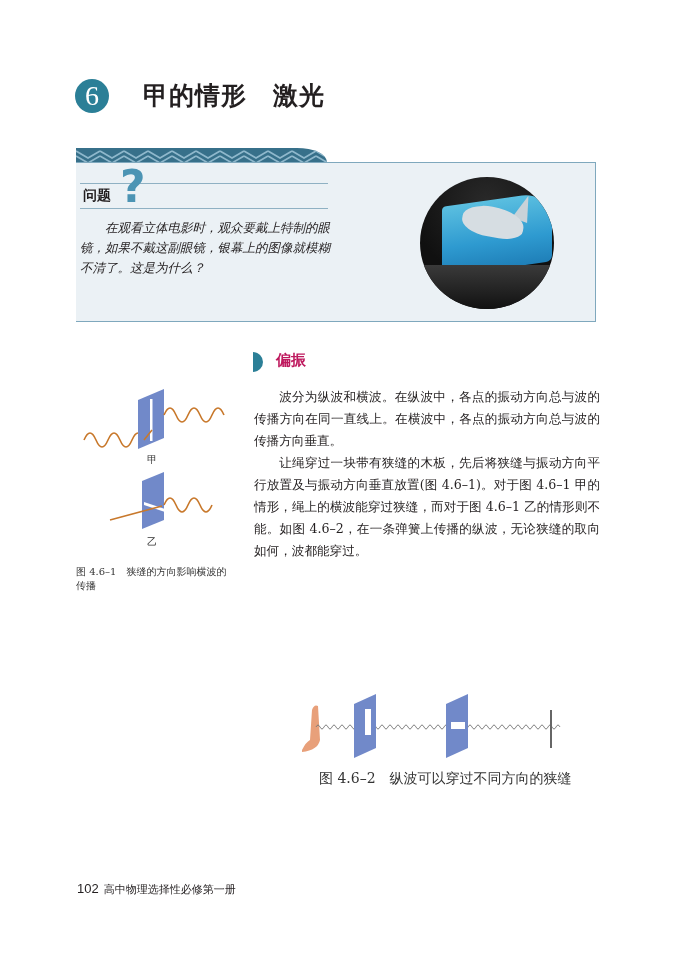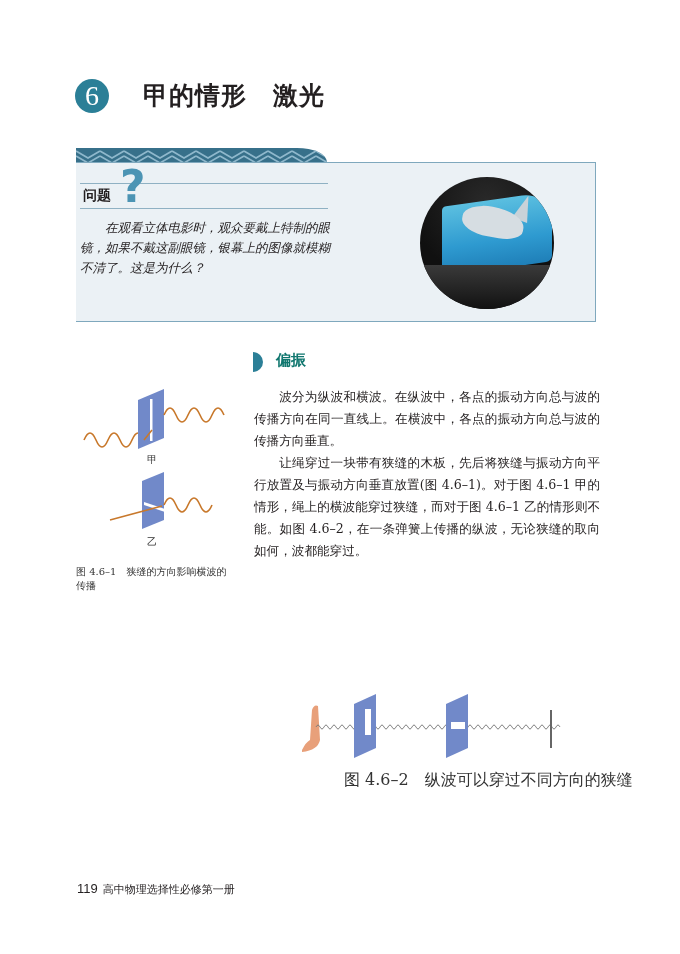--- a/index.html
+++ b/index.html
@@ -28,33 +28,33 @@
       background: radial-gradient(circle at 50% 20%, #2a2a2a 0%, #101010 60%); }
     .movie-img .screen { position: absolute; left: 22px; top: 22px; width: 110px; height: 70px;
       background: linear-gradient(180deg, #5bbfe0 0%, #2e9ad0 60%, #1f7fb8 100%);
       transform: skewY(-8deg); border-radius: 4px 30px 6px 2px; }
     .movie-img .shark { position: absolute; left: 42px; top: 30px; width: 62px; height: 30px; background: #d6dde2; border-radius: 50% 60% 40% 50%; transform: rotate(10deg); }
     .movie-img .fin { position: absolute; left: 96px; top: 18px; width: 0; height: 0; border-left: 8px solid transparent; border-right: 8px solid transparent; border-bottom: 26px solid #c9d2d8; transform: rotate(20deg); }
     .movie-img .seats { position: absolute; left: 0; top: 88px; width: 134px; height: 50px; background: linear-gradient(180deg,#3a3a3a,#0c0c0c); }
 
     
     .sec-marker { position: absolute; left: 253px; top: 352px; width: 10px; height: 20px; background: #2b7f97; border-radius: 0 10px 10px 0; }
-    .sec-title { position: absolute; left: 276px; top: 351px; font-family: "DejaVu Sans", sans-serif; font-size: 15px; font-weight: bold; color: #0f766e; }
+    .sec-title { position: absolute; left: 276px; top: 351px; font-family: "DejaVu Sans", sans-serif; font-size: 15px; font-weight: bold; color: #be185d; }
 
     .body-text { position: absolute; left: 254px; top: 386px; width: 346px; font-family: "DejaVu Serif", serif; font-size: 12.6px; line-height: 22px; color: #231f20; text-align: justify; }
     .body-text p { text-indent: 2em; margin-bottom: 0; }
 
     
     .fig1 { position: absolute; left: 76px; top: 385px; width: 160px; height: 170px; }
     .fig-sub { position: absolute; font-family: "DejaVu Serif", serif; font-size: 10px; color: #333; }
     .fig1-caption { position: absolute; left: 76px; top: 565px; width: 160px; font-family: "DejaVu Serif", serif; font-size: 10px; line-height: 14px; color: #333; }
 
     
     .fig2 { position: absolute; left: 296px; top: 690px; width: 270px; height: 70px; }
-    .fig2-caption { position: absolute; left: 344px; top: 770px; font-family: "DejaVu Serif", serif; font-size: 16px; color: #333; white-space: nowrap; }
+    .fig2-caption { position: absolute; left: 319px; top: 770px; font-family: "DejaVu Serif", serif; font-size: 14px; color: #333; white-space: nowrap; }
 
     .footer { position: absolute; left: 77px; top: 881px; display: flex; align-items: baseline; gap: 5px; }
     .page-num { font-family: "Liberation Sans", sans-serif; font-size: 13px; color: #231f20; }
     .book-title { font-family: "DejaVu Serif", serif; font-size: 11px; color: #231f20; }
   </style>
 </head>
 <body>
 
 <div class="chapter-head">
   <div class="chapter-num">6</div>
@@ -127,15 +127,15 @@
 
     <polygon points="150,14 172,4 172,58 150,68" fill="#7189c9"></polygon>
     <rect x="155" y="32" width="14" height="7" fill="#ffffff"></rect>
 
     <rect x="254" y="20" width="2" height="38" fill="#666"></rect>
   </svg>
 </div>
 <div class="fig2-caption">图 4.6–2　纵波可以穿过不同方向的狭缝</div>
 
 <div class="footer">
-  <span class="page-num">119</span>
+  <span class="page-num">102</span>
   <span class="book-title">高中物理选择性必修第一册</span>
 </div>
 
 </body></html>

